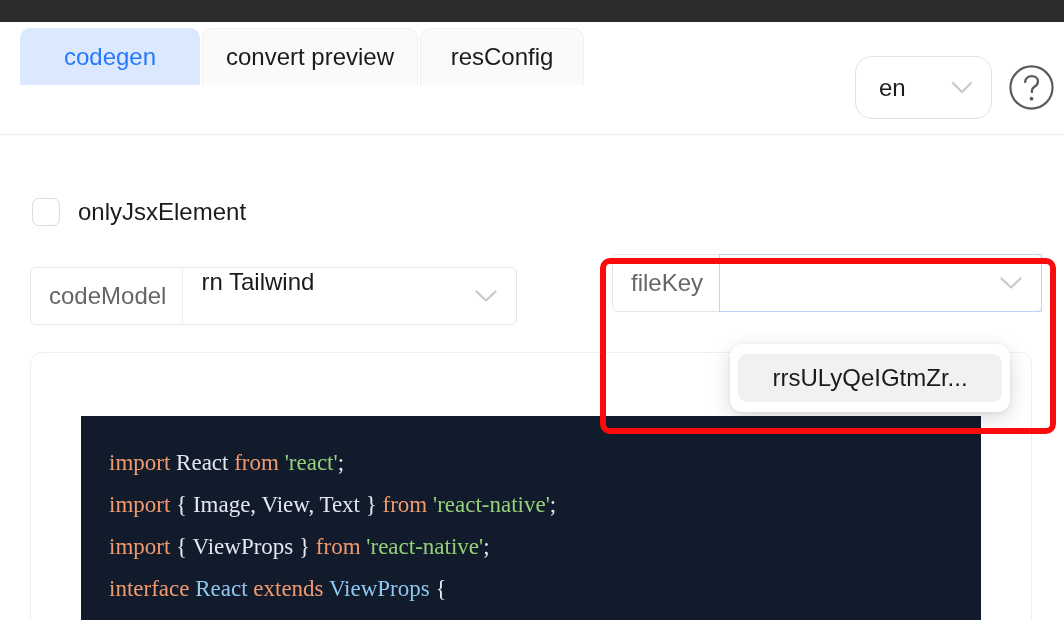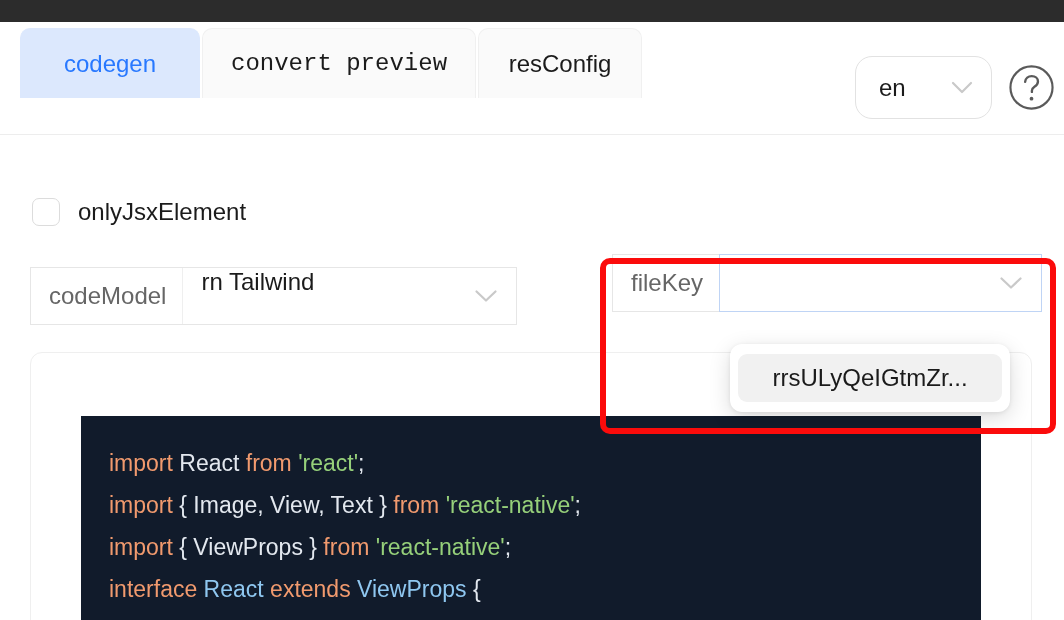--- a/index.html
+++ b/index.html
@@ -21,39 +21,39 @@
   .header {
     position: absolute; left: 0; top: 22px; width: 1064px; height: 113px;
     background: #ffffff;
     border-bottom: 1px solid #ededed;
   }
   .tabstrip {
     position: absolute; left: 20px; top: 6px;
     display: flex; align-items: flex-end; gap: 2px;
   }
   .tab {
-    height: 70px;
-    display: flex; align-items: center; justify-content: center;
-    padding: 0 28px;
+    height: 57px;
+    display: flex; align-items: center; justify-content: center;
+    padding: 0 20px;
     border-radius: 10px 10px 0 0;
     font-size: 24px;
     color: #1b1b1b;
     background: #fafafa;
     border: 1px solid #f0f0f0;
     border-bottom: none;
     white-space: nowrap;
     cursor: pointer;
   }
   .tab.active {
     background: #dce8fd;
     border-color: #dce8fd;
     color: #2878ff;
   }
   .tab-codegen { min-width: 180px; }
-  .tab-convert { min-width: 216px; font-family: Liberation Mono, monospace; }
+  .tab-convert { min-width: 216px; }
   .tab-resconfig { min-width: 164px; }
 
   .lang-select {
     position: absolute; left: 855px; top: 34px;
     width: 137px; height: 63px;
     border: 1px solid #e2e2e2; border-radius: 17px;
     background: #ffffff;
     display: flex; align-items: center;
     cursor: pointer;
   }
@@ -92,21 +92,21 @@
     background: #fbfbfb;
     font-size: 24px; color: #1b1b1b;
     display: flex; align-items: center; justify-content: center;
     cursor: pointer;
   }
 
   
   .sel-wrap {
     position: absolute; height: 58px;
     display: flex; align-items: stretch;
-    border: 1px solid #e6e6e6; border-radius: 0;
+    border: 1px solid #e6e6e6; border-radius: 6px;
     background: #ffffff;
   }
   .sel-codemodel { left: 30px; top: 267px; width: 487px; }
   .sel-filekey   { left: 612px; top: 254px; width: 430px; }
 
   .sel-addon {
     display: flex; align-items: center; padding: 0 16px 0 18px;
     font-size: 24px; color: #666666; white-space: nowrap;
     border-right: 1px solid #efefef;
     cursor: default;
@@ -143,21 +143,21 @@
     border: 1px solid #efefef; border-radius: 12px;
   }
   .code-block {
     position: absolute; left: 50px; top: 63px;
     width: 900px; height: 220px;
     background: #111b2b;
     padding: 26px 0 0 28px;
     overflow: hidden;
   }
   .code-line {
-    font-family: Liberation Sans, sans-serif;
+    font-family: Liberation Serif, serif;
     font-size: 23px; line-height: 42px;
     white-space: pre;
   }
   .tok-kw  { color: #f19a6e; }
   .tok-id  { color: #e3e8ef; }
   .tok-str { color: #96d07a; }
   .tok-pun { color: #e3e8ef; }
   .tok-typ { color: #8fc7f0; }
 
   

